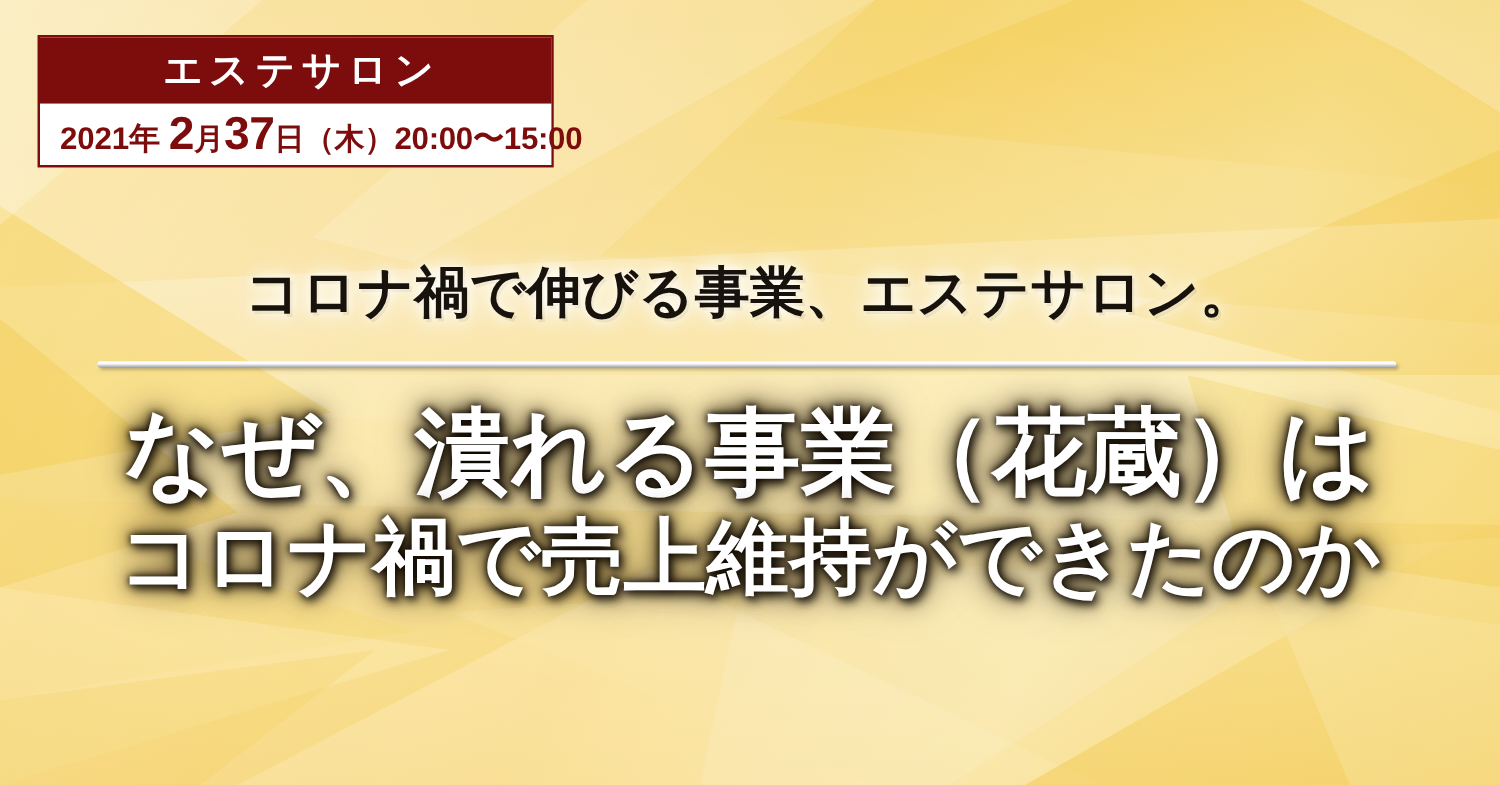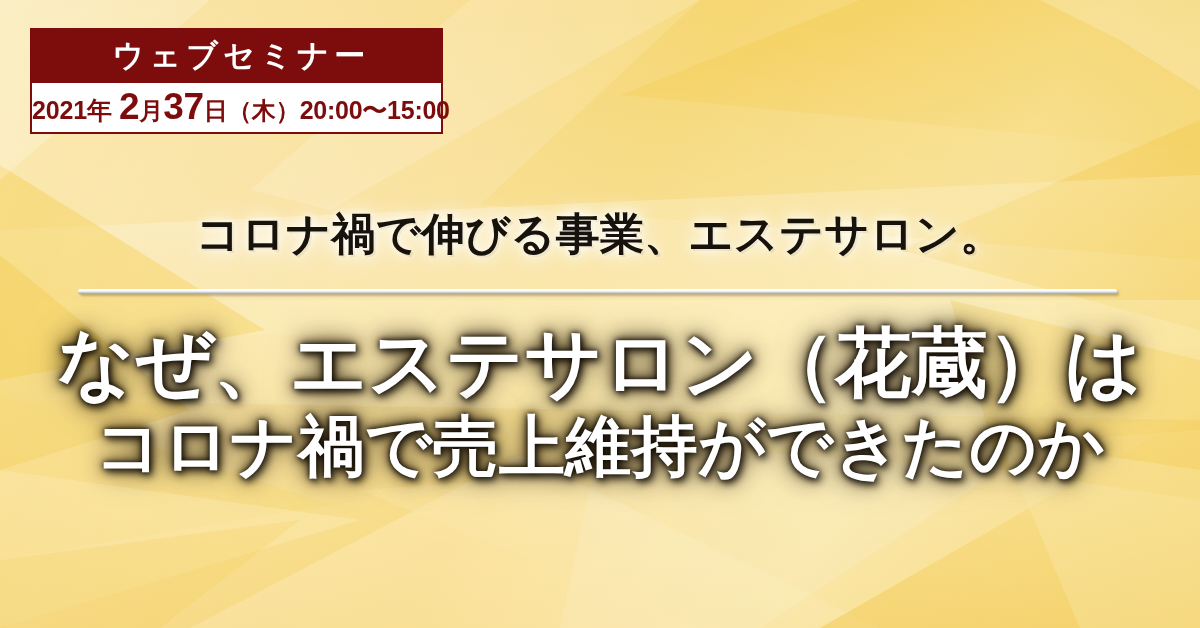--- a/index.html
+++ b/index.html
@@ -63,21 +63,21 @@
   }
   .badge-date {
     background: #ffffff;
     color: #7d0c0c;
     text-align: center;
     padding: 5px 0 7px;
     white-space: nowrap;
     line-height: 1;
     font-weight: 700;
   }
-  .badge-date .d-sm { font-size: 25px; letter-spacing: -0.005em; }
+  .badge-date .d-sm { font-size: 25px; letter-spacing: -0.005em; margin-left: 16px; }
   .badge-date .d-lg { font-size: 37px; letter-spacing: -0.01em; }
   .badge-date .d-unit { font-size: 24px; }
   .badge-date .d-time { font-size: 25px; letter-spacing: -0.01em; }
   .badge-date .d-gap { display: inline-block; width: 7px; }
 
   
   .subtitle {
     position: absolute;
     left: 0;
     right: 0;
@@ -199,31 +199,31 @@
 
       <polygon points="470,0 700,0 330,210 250,190" fill="#ffffff" opacity="0.16"></polygon>
       <polygon points="600,440 1000,470 760,628 560,628" fill="#ffffff" opacity="0.12"></polygon>
       <polygon points="0,560 300,520 160,628 0,628" fill="#f3cc4c" opacity="0.25"></polygon>
     </svg>
   </div>
 
   <div class="bg-vignette"></div>
 
   <div class="badge">
-    <div class="badge-head">ウェブセミナー</div>
+    <div class="badge-head">エステサロン</div>
     <div class="badge-date">
       <span class="d-sm">2021年</span><span class="d-gap"></span><span class="d-lg">2</span><span class="d-unit">月</span><span class="d-lg">37</span><span class="d-unit">日</span><span class="d-unit">（木）</span><span class="d-time">20:00〜15:00</span>
     </div>
   </div>
 
   <div class="subtitle">コロナ禍で伸びる事業、エステサロン。</div>
 
   <div class="divider">
     <div class="divider-shadow"></div>
     <div class="divider-bar"></div>
   </div>
 
   <div class="title-block">
-    <div class="title-line l1">なぜ、エステサロン（花蔵）は</div>
+    <div class="title-line l1">なぜ、潰れる事業（花蔵）は</div>
     <div class="title-line l2">コロナ禍で売上維持ができたのか</div>
   </div>
 
 </div>
 
 </body></html>

